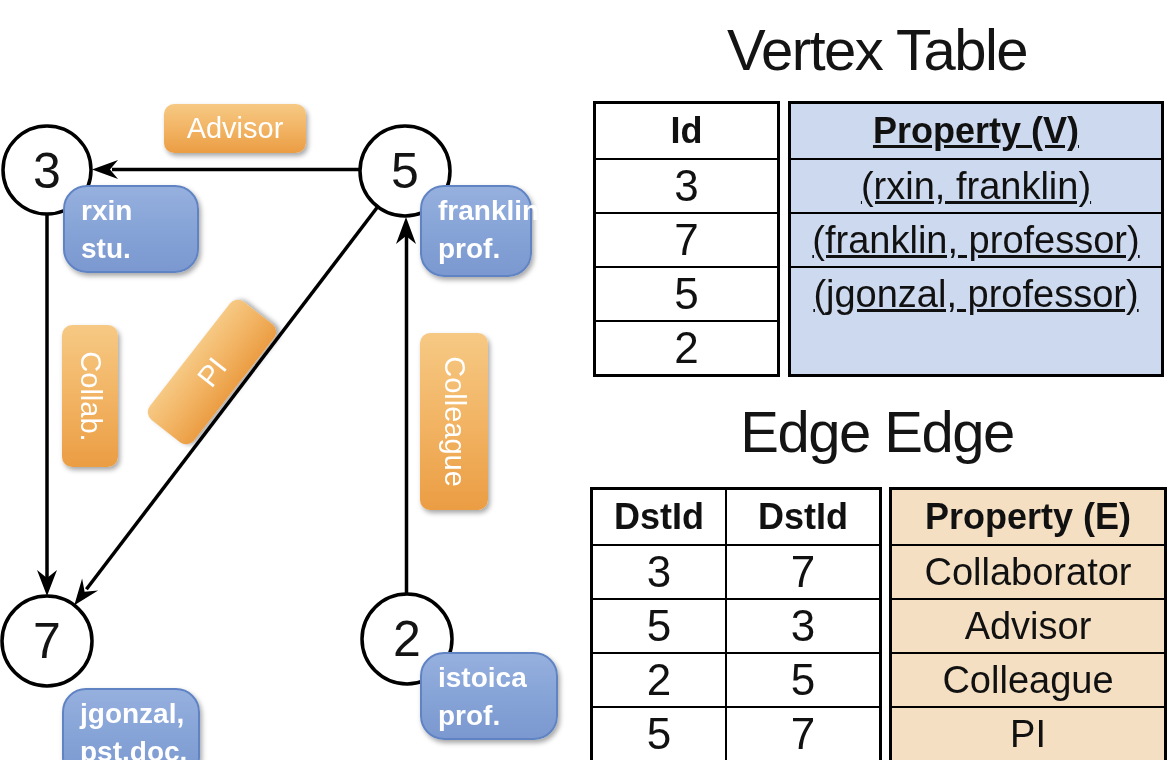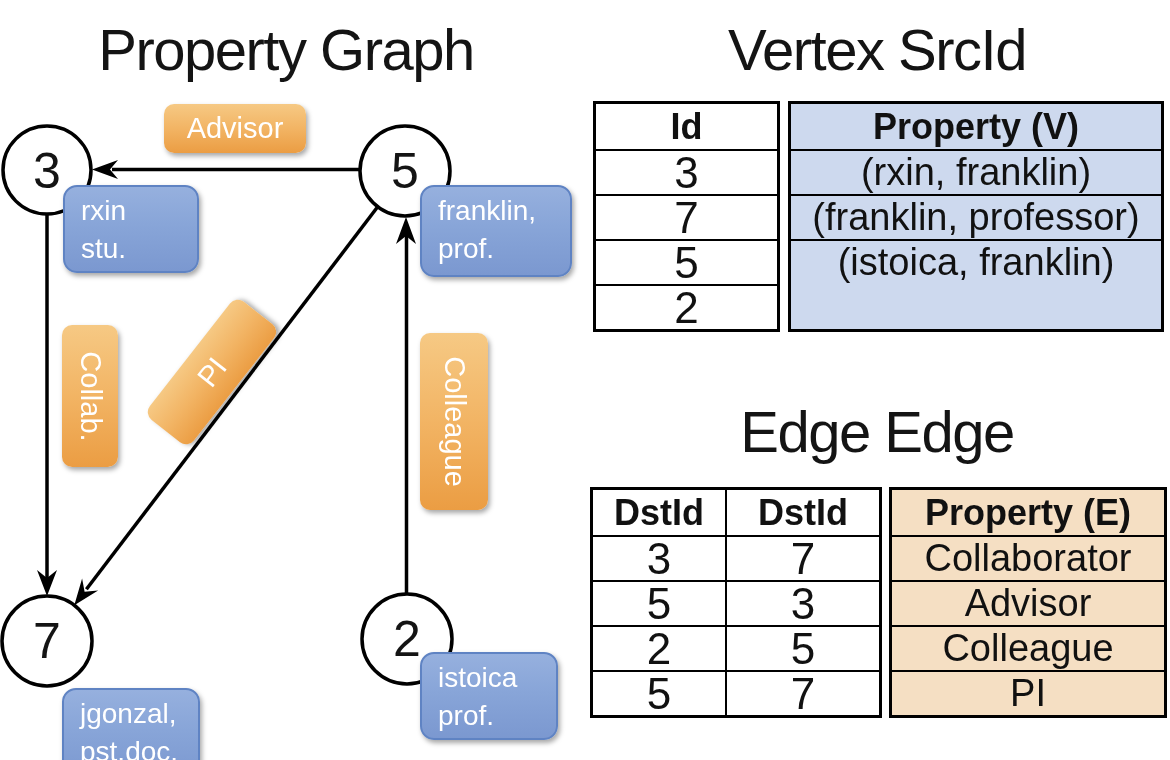--- a/index.html
+++ b/index.html
@@ -16,27 +16,27 @@
   
   #edges-svg{position:absolute;left:0;top:0;width:585px;height:760px;}
 
   .node-num{position:absolute;width:80px;text-align:center;font-size:50px;
             font-weight:300;color:#141414;}
   #num-3{left:7px;top:142px;}
   #num-5{left:365px;top:142px;}
   #num-7{left:7px;top:612px;}
   #num-2{left:367px;top:610px;}
 
-  .vprop{position:absolute;border-radius:14px;color:#fff;
+  .vprop{position:absolute;border-radius:24px;color:#fff;
          background:linear-gradient(180deg,#96b0de 0%,#88a5d8 45%,#7b98d0 100%);
          border:2px solid #5f83c3;box-sizing:border-box;
          box-shadow:2px 3px 5px rgba(0,0,0,0.35);
-         font-size:28px;font-weight:400;line-height:38px;padding:5px 0 0 16px;}
+         font-size:28px;font-weight:700;line-height:38px;padding:5px 0 0 16px;}
   #vprop-rxin{left:63px;top:185px;width:136px;height:88px;}
-  #vprop-franklin{left:420px;top:185px;width:152px;height:92px;}
+  #vprop-franklin{left:420px;top:185px;width:112px;height:92px;}
   #vprop-jgonzal{left:62px;top:688px;width:138px;height:93px;}
   #vprop-istoica{left:420px;top:652px;width:138px;height:88px;}
 
   .elabel{position:absolute;border-radius:10px;color:#fff;
           background:linear-gradient(180deg,#f6c984 0%,#f2b464 50%,#eb9d43 100%);
           box-shadow:2px 3px 5px rgba(0,0,0,0.35);
           display:flex;align-items:center;justify-content:center;
           font-size:29px;font-weight:300;}
   #elabel-advisor{left:164px;top:104px;width:142px;height:49px;}
   #elabel-collab{left:62px;top:325px;width:56px;height:142px;}
@@ -45,37 +45,36 @@
   .rot90{transform:rotate(90deg);white-space:nowrap;}
 
   
   .split-table{position:absolute;display:flex;}
   #vertex-table{left:593px;top:101px;gap:8px;}
   #edge-table{left:590px;top:487px;gap:7px;}
   .sub{border:3px solid #000;box-sizing:border-box;background:#fff;}
   .sub.blue{background:#cdd9ee;}
   .sub.tan{background:#f5dfc3;}
   #vt-id{width:187px;}
-  #vt-prop{width:376px;}
+  #vt-prop{width:376px;text-decoration:underline;}
   #et-ids{width:292px;display:grid;grid-template-columns:132px 154px;}
   #et-prop{width:278px;}
-  .cell{height:45px;box-sizing:border-box;display:flex;align-items:center;
+  .cell{height:54px;box-sizing:border-box;display:flex;align-items:center;
         justify-content:center;font-size:38px;font-weight:300;white-space:nowrap;}
   .cell.num{font-size:44px;}
   .cell.head{font-weight:bold;font-size:36px;}
   .rline{border-top:2px solid #000;}
   .cleft{border-left:2px solid #000;text-align:center;}
 </style>
 </head>
 <body>
 
 <div class="stage">
 
-  <div class="big-title" id="graph-title">Property Graph</div>
-  <div class="big-title" id="vertex-title">Vertex SrcId</div>
+  <div class="big-title" id="vertex-title">Vertex Table</div>
   <div class="big-title" id="edge-title">Edge Edge</div>
 
   <svg id="edges-svg" viewBox="0 0 585 760" xmlns="http://www.w3.org/2000/svg">
     <g stroke="#000" stroke-width="3.5" fill="none">
       <line x1="360" y1="169.5" x2="112" y2="169.5"></line>
       <line x1="47" y1="214" x2="47" y2="580"></line>
       <line x1="377.7" y1="206.8" x2="86.4" y2="589.3"></line>
       <line x1="406.5" y1="594" x2="406.5" y2="234"></line>
     </g>
     <g fill="#ffffff" stroke="#000" stroke-width="3.5">
@@ -132,21 +131,21 @@
       <div class="cell head">Id</div>
       <div class="cell num rline">3</div>
       <div class="cell num rline">7</div>
       <div class="cell num rline">5</div>
       <div class="cell num rline">2</div>
     </div>
     <div class="sub blue" id="vt-prop">
       <div class="cell head">Property (V)</div>
       <div class="cell rline">(rxin, franklin)</div>
       <div class="cell rline">(franklin, professor)</div>
-      <div class="cell rline">(istoica, franklin)</div>
+      <div class="cell rline">(jgonzal, professor)</div>
     </div>
   </div>
 
   <div class="split-table" id="edge-table">
     <div class="sub" id="et-ids">
       <div class="cell head">DstId</div>
       <div class="cell head cleft">DstId</div>
       <div class="cell num rline">3</div>
       <div class="cell num rline cleft">7</div>
       <div class="cell num rline">5</div>

